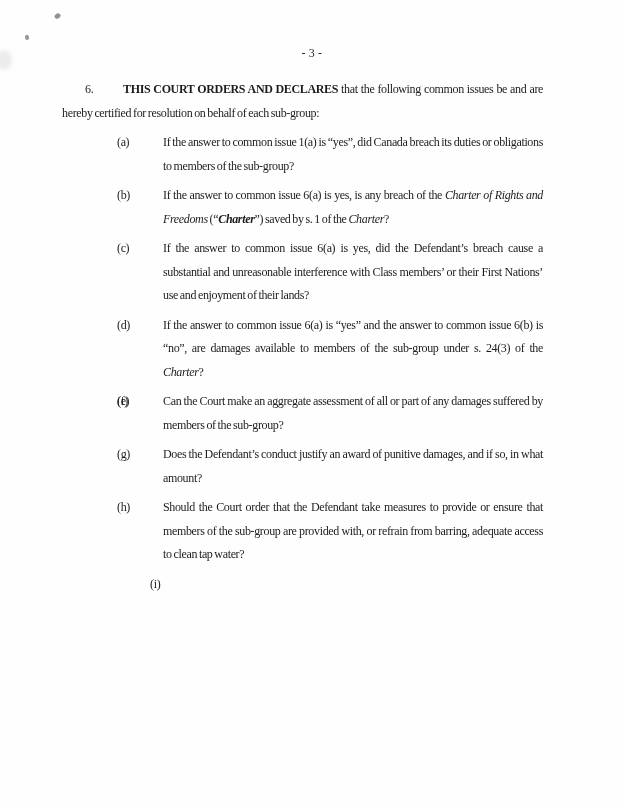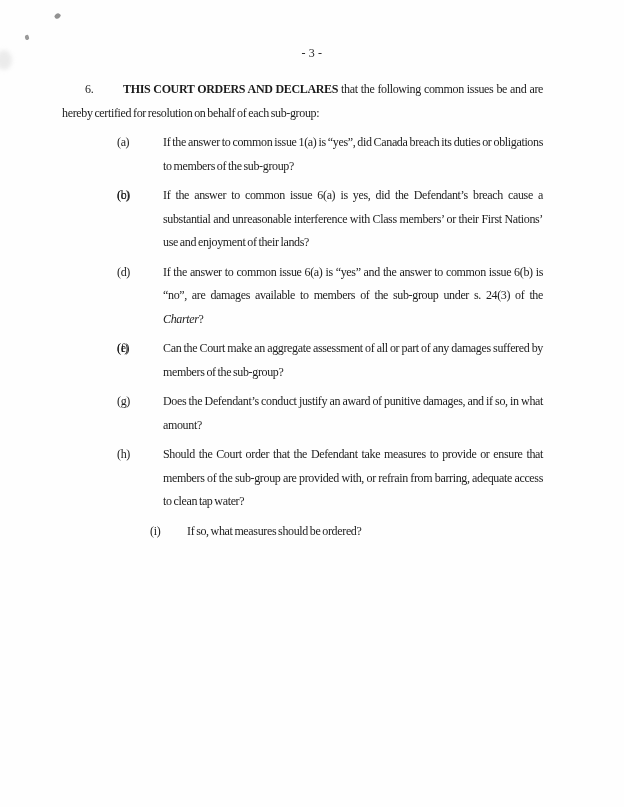--- a/index.html
+++ b/index.html
@@ -93,20 +93,21 @@
 
     <p class="para"><span class="num">6.</span><span><span class="run-b">THIS COURT ORDERS AND DECLARES</span><span> that the following common issues be and are hereby certified for resolution on behalf of each sub-group:</span></span></p>
 
     <div class="item">
       <span class="label">(a)</span>
       <span><span>If the answer to common issue 1(a) is “yes”, did Canada breach its duties or obligations to members of the sub-group?</span></span>
     </div>
 
     <div class="item">
       <span class="label">(b)</span>
+      <span><span>If the answer to common issue 6(a) is yes, is any breach of the </span><span class="run-i">Charter of Rights and Freedoms</span><span> (“</span><span class="run-bi">Charter</span><span>”) saved by s. 1 of the </span><span class="run-i">Charter</span><span>?</span></span>
     </div>
 
     <div class="item">
       <span class="label">(c)</span>
       <span><span>If the answer to common issue 6(a) is yes, did the Defendant’s breach cause a substantial and unreasonable interference with Class members’ or their First Nations’ use and enjoyment of their lands?</span></span>
     </div>
 
     <div class="item">
       <span class="label">(d)</span>
       <span><span>If the answer to common issue 6(a) is “yes” and the answer to common issue 6(b) is “no”, are damages available to members of the sub-group under s. 24(3) of the </span><span class="run-i">Charter</span><span>?</span></span>
@@ -126,18 +127,17 @@
       <span><span>Does the Defendant’s conduct justify an award of punitive damages, and if so, in what amount?</span></span>
     </div>
 
     <div class="item">
       <span class="label">(h)</span>
       <span><span>Should the Court order that the Defendant take measures to provide or ensure that members of the sub-group are provided with, or refrain from barring, adequate access to clean tap water?</span></span>
     </div>
 
     <div class="item subitem">
       <span class="label">(i)</span>
-      <span><span>If so, what measures should be ordered?</span></span>
     </div>
 
 
   </div>
 </div>
 
 </body></html>

